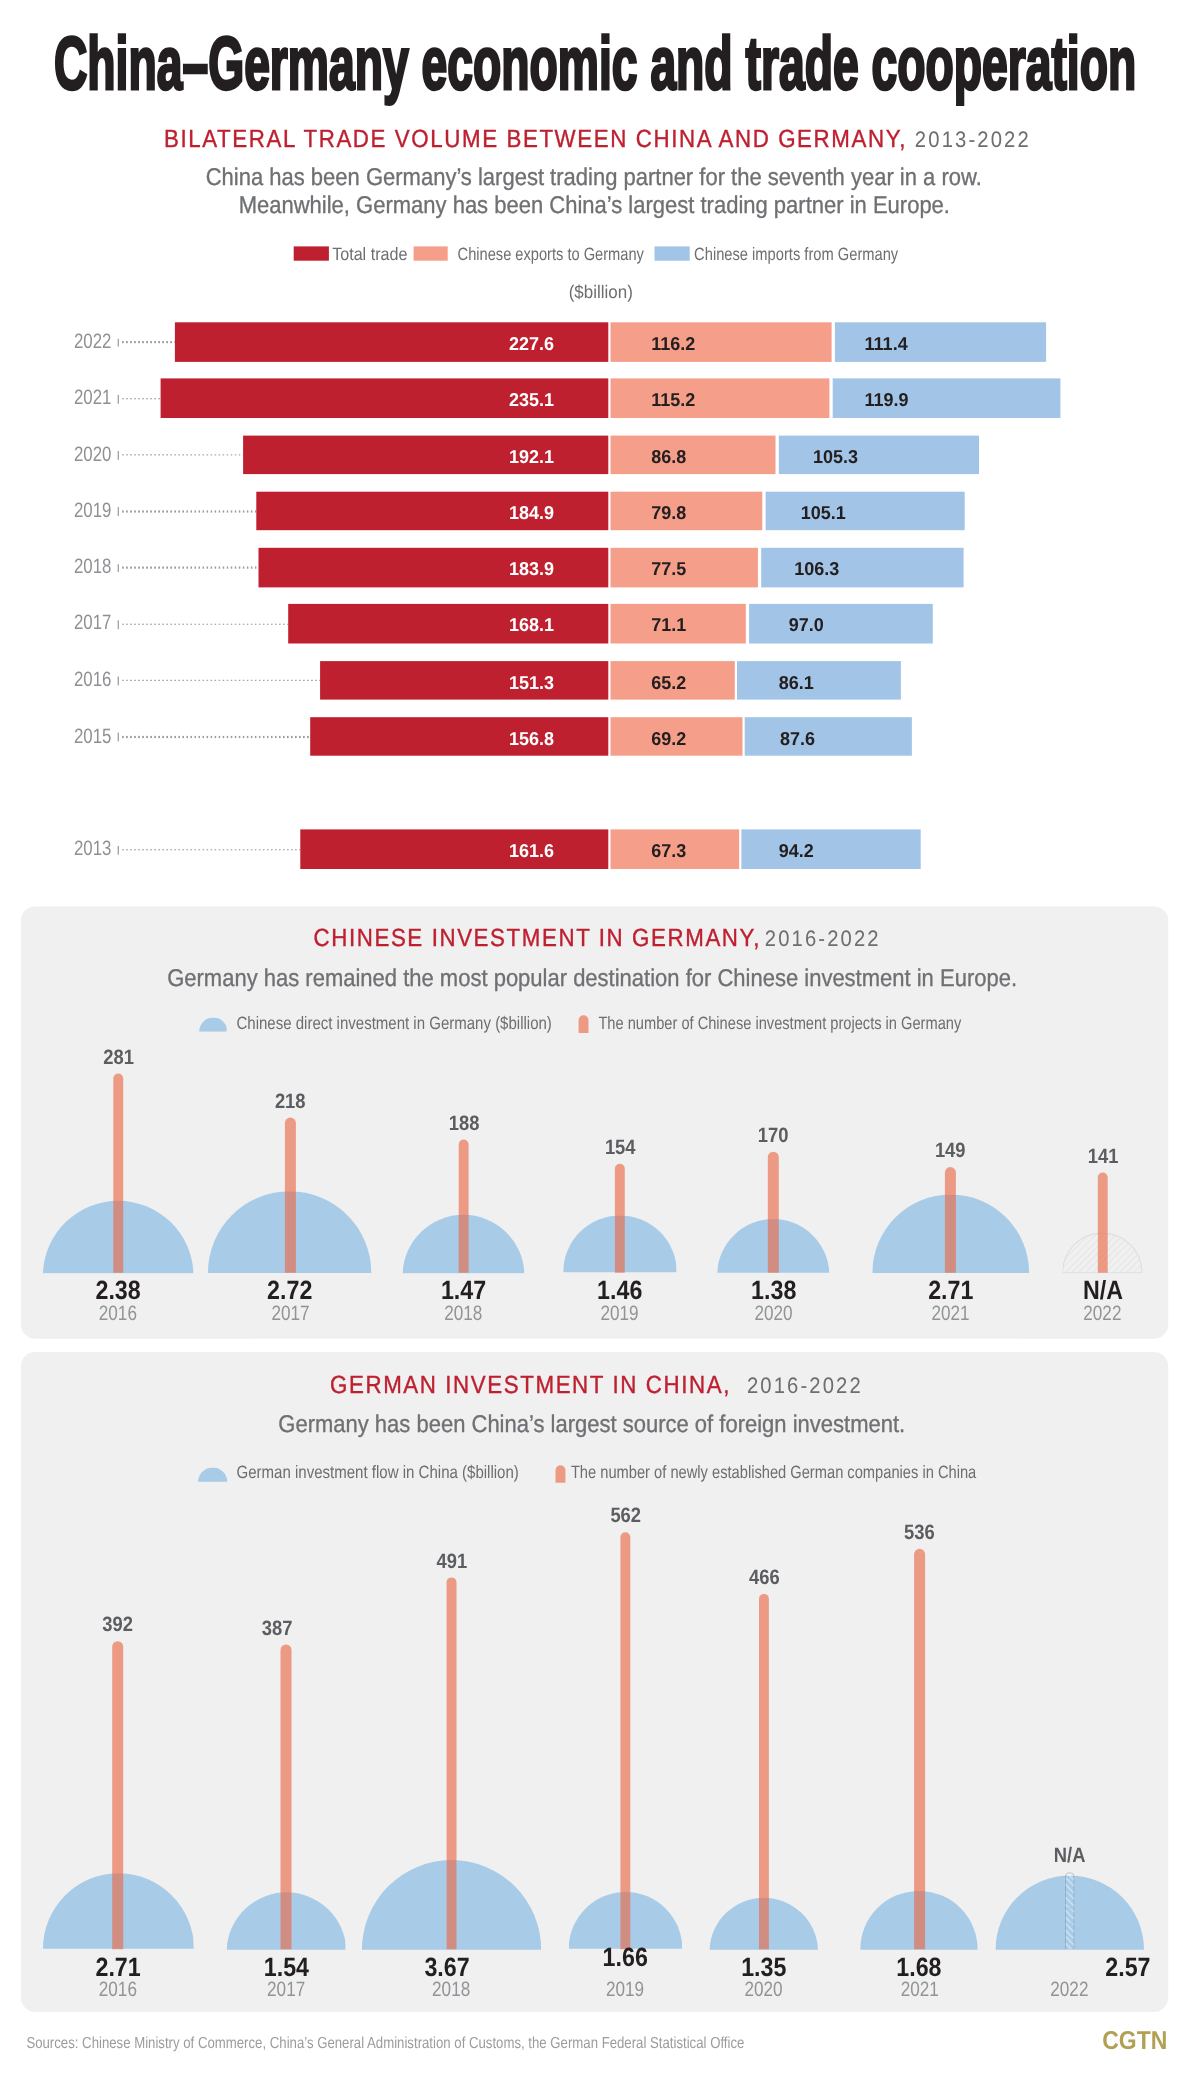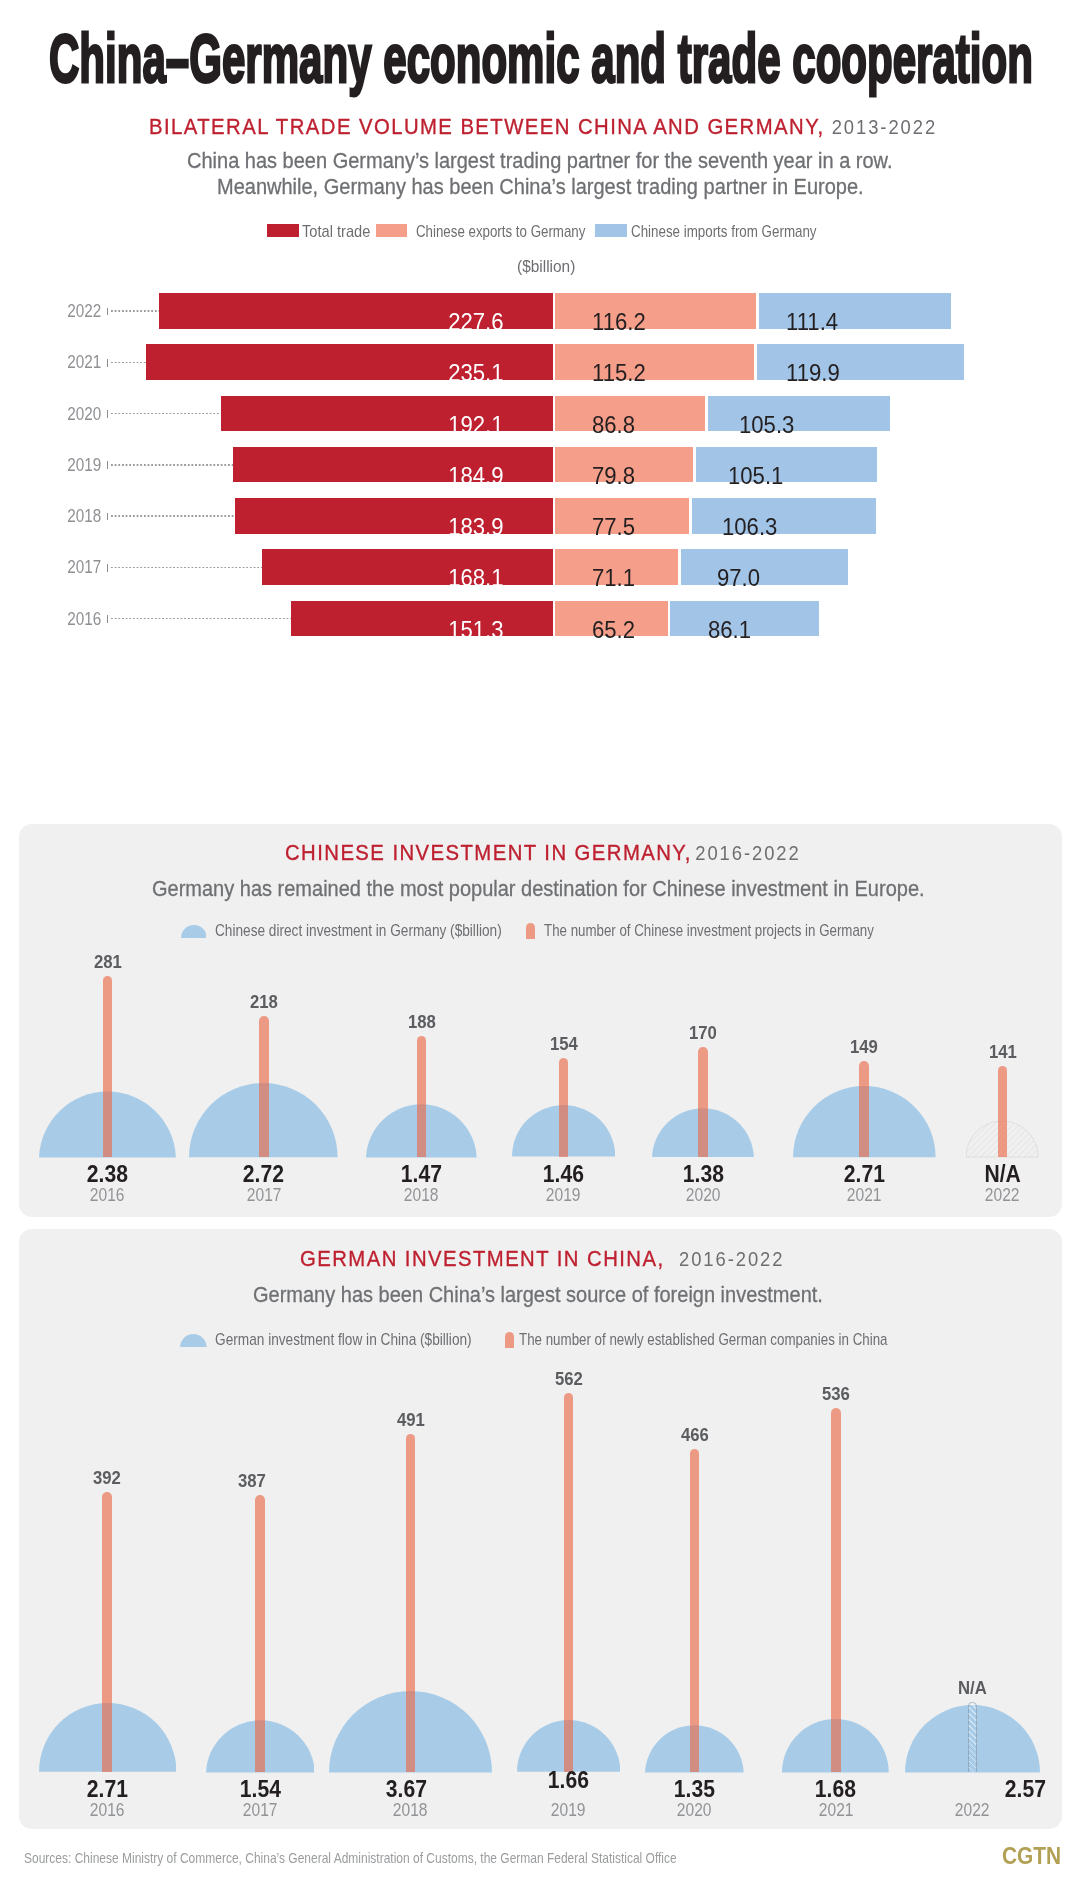--- a/index.html
+++ b/index.html
@@ -35,21 +35,21 @@
  line-height:35.5px;}
 .yr>span{display:inline-block;transform:scaleX(0.805);transform-origin:right center;}
 .tick{position:absolute;left:107.1px;top:14.7px;width:1.3px;height:7.6px;background:#8C8E91;}
 .dots{position:absolute;top:17.4px;height:1.5px;
  background-image:linear-gradient(to right,#9A9C9F 0 1.4px,rgba(255,255,255,0) 1.4px 3.67px);
  background-size:3.67px 1.6px;background-repeat:repeat-x;}
 .seg{position:absolute;top:0;height:35.5px;}
 .red{background:#BE2030;}
 .orange{background:#F59E89;}
 .blue{background:#A2C4E6;}
-.vlab{position:absolute;top:12px;line-height:35.5px;font-weight:normal;font-size:23px;white-space:nowrap;}
+.vlab{position:absolute;top:2px;line-height:35.5px;font-weight:bold;font-size:17px;white-space:nowrap;}
 .vlab>span{display:inline-block;transform:scaleX(0.962);}
 .vr{text-align:right;color:#FFFFFF;}
 .vr>span{transform-origin:right center;}
 .vl{color:#231F20;}
 .vl>span{transform-origin:left center;}
 
 
 .panel{position:absolute;left:19px;width:1043px;background:#F0F0F0;border-radius:13px;}
 
 .vbar{position:absolute;width:9.8px;background:rgba(235,101,67,0.62);border-radius:4.9px 4.9px 0 0;}
@@ -159,20 +159,42 @@
 <div class="trow" style="top:600.6px">
 <div class="yr"><span>2016</span></div>
 <div class="tick"></div>
 <div class="dots" style="left:110.8px;width:180.4px"></div>
 <div class="seg red" style="left:291.2px;width:261.8px"></div>
 <div class="seg orange" style="left:555.0px;width:112.8px"></div>
 <div class="seg blue" style="left:670.3px;width:149.0px"></div>
 <div class="vlab vr" style="left:354.0px;width:150px"><span>151.3</span></div>
 <div class="vlab vl" style="left:592.2px"><span>65.2</span></div>
 <div class="vlab vl" style="left:707.6px"><span>86.1</span></div>
+</div>
+<div class="trow" style="top:651.8px">
+<div class="yr"><span>2015</span></div>
+<div class="tick"></div>
+<div class="dots" style="left:110.8px;width:170.9px"></div>
+<div class="seg red" style="left:281.7px;width:271.3px"></div>
+<div class="seg orange" style="left:555.0px;width:119.8px"></div>
+<div class="seg blue" style="left:677.3px;width:151.6px"></div>
+<div class="vlab vr" style="left:354.0px;width:150px"><span>156.8</span></div>
+<div class="vlab vl" style="left:592.2px"><span>69.2</span></div>
+<div class="vlab vl" style="left:708.7px"><span>87.6</span></div>
+</div>
+<div class="trow" style="top:754.3px">
+<div class="yr"><span>2013</span></div>
+<div class="tick"></div>
+<div class="dots" style="left:110.8px;width:162.6px"></div>
+<div class="seg red" style="left:273.4px;width:279.6px"></div>
+<div class="seg orange" style="left:555.0px;width:116.5px"></div>
+<div class="seg blue" style="left:674.0px;width:163.0px"></div>
+<div class="vlab vr" style="left:354.0px;width:150px"><span>161.6</span></div>
+<div class="vlab vl" style="left:592.2px"><span>67.3</span></div>
+<div class="vlab vl" style="left:708.2px"><span>94.2</span></div>
 </div>
 
   <div class="panel" style="top:824px;height:393px"></div>
   <div class="headwrap" style="top:840.1px;left:285.3px">
     <span class="headred">CHINESE INVESTMENT IN GERMANY,</span><span style="display:inline-block;width:3.8px"></span><span class="headyears">2016-2022</span>
   </div>
   <div class="sub" style="top:876px;left:152.1px">Germany has remained the most popular destination for Chinese investment in Europe.</div>
   <span style="position:absolute;left:180.7px;top:925px;width:25.8px;height:13px;line-height:0">
     <svg width="25.8" height="13" viewBox="0 0 26 13">
         <path d="M0,13 A13,13 0 0 1 26,13 Z" fill="#A8CCE8"></path>

